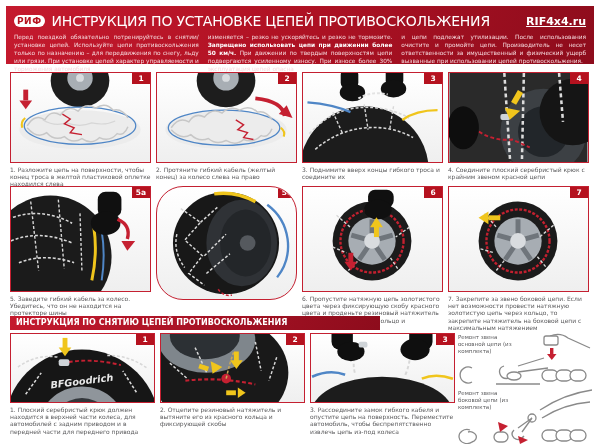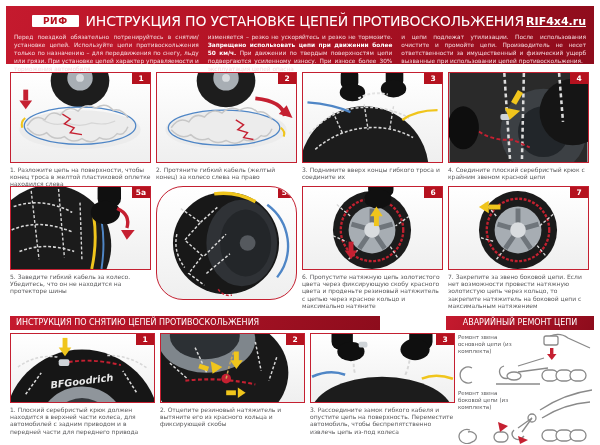--- a/index.html
+++ b/index.html
@@ -4,44 +4,44 @@
 <style>
   html,body{margin:0;padding:0;background:#fff;}
   .page{position:relative;width:600px;height:445px;background:#fff;overflow:hidden;
         font-family:"DejaVu Sans","Liberation Sans",sans-serif;}
   
   .hdr{position:absolute;left:6px;top:6px;width:588px;height:58px;box-sizing:border-box;
        padding:5px 8px 4px 8px;color:#fff;
        background:linear-gradient(115deg,#c51a2e 0%,#b11224 45%,#8d0c1c 100%);}
   .hdr-top{display:flex;align-items:center;height:20px;}
   .logo{background:#fff;color:#b5121f;font-weight:bold;font-size:9px;line-height:12px;
-        padding:0 11px;border-radius:1px;letter-spacing:.5px;margin-left:18px;}
+        padding:0 3px;border-radius:6px;letter-spacing:.5px;}
   .title{font-size:14px;font-weight:normal;margin-left:7px;letter-spacing:-0.2px;white-space:nowrap;}
   .spacer{flex:1;}
   .site{font-size:11px;font-weight:bold;color:#fff;text-decoration:underline;}
   .intro{display:flex;gap:9px;margin-top:3px;}
   .intro p{margin:0;flex:1;font-size:5.8px;line-height:1.38;text-align:justify;color:#f6dade;}
   .intro b{color:#ffffff;}
   
   .row{position:absolute;display:flex;gap:5px;left:10px;}
   .row1{top:72px;}
   .row2{top:186px;}
   .row3{top:333px;}
   .card{width:141px;flex:none;}
   .card3{width:145px;}
   .photo{position:relative;border:1px solid #c42031;background:linear-gradient(#ffffff,#efefef);
          box-sizing:border-box;overflow:hidden;}
-  .ph91{height:91px;} .ph84{height:84px;} .ph114{height:114px;border-radius:27px;} .ph70{height:70px;}
+  .ph91{height:91px;} .ph84{height:106px;} .ph114{height:114px;border-radius:27px;} .ph70{height:70px;}
   .photo svg{display:block;width:100%;height:100%;}
   .badge{position:absolute;top:0;right:0;min-width:14px;height:11px;padding:0 2px;
          background:#b5121f;color:#fff;font-size:7.5px;font-weight:bold;line-height:11px;
          text-align:center;}
   .cap{margin-top:3px;font-size:6px;line-height:1.2;color:#5a5a5c;}
   
-  .banner{position:absolute;top:316px;height:14px;color:#fff;font-weight:normal;font-size:8px;
+  .banner{position:absolute;top:316px;height:14px;color:#fff;font-weight:bold;font-size:8px;
           line-height:14px;background:linear-gradient(115deg,#c51a2e,#8d0c1c);box-sizing:border-box;}
   .banner-removal{left:10px;width:370px;padding-left:6px;}
   .banner-repair{left:446px;width:148px;text-align:center;}
   
   .repair{position:absolute;left:458px;top:332px;width:136px;}
   .repair-item{position:relative;height:56px;}
   .repair-label{position:absolute;left:0;top:2px;width:56px;font-size:5.5px;line-height:1.25;
                 color:#5a5a5c;}
   .repair-item svg{position:absolute;left:0;top:0;width:136px;height:56px;}
 </style>
@@ -241,21 +241,20 @@
               <polygon points="40,14 40,27 30,20.5"></polygon>
           </g>
         </svg>
         <span class="badge">7</span>
       </div>
       <div class="cap">7. Закрепите за звено боковой цепи. Если нет возможности провести натяжную золотистую цепь через кольцо, то закрепите натяжитель на боковой цепи с максимальным натяжением</div>
     </div>
   </div>
 
   <div class="banner banner-removal">ИНСТРУКЦИЯ ПО СНЯТИЮ ЦЕПЕЙ ПРОТИВОСКОЛЬЖЕНИЯ</div>
-  <div class="banner banner-repair">АВАРИЙНЫЙ РЕМОНТ ЦЕПИ</div>
 
   <div class="row row3">
 
     <div class="card card3">
       <div class="photo ph70">
         <svg viewBox="0 0 145 70">
           <circle cx="72" cy="96" r="80" fill="#161616"></circle>
           <circle cx="72" cy="100" r="46" fill="#8f959b"></circle>
           <circle cx="72" cy="100" r="34" fill="#33373b"></circle>
           <text x="40" y="56" font-size="10" font-style="italic" font-weight="bold" fill="#e9e9e9" transform="rotate(-7 40 56)">BFGoodrich</text>

